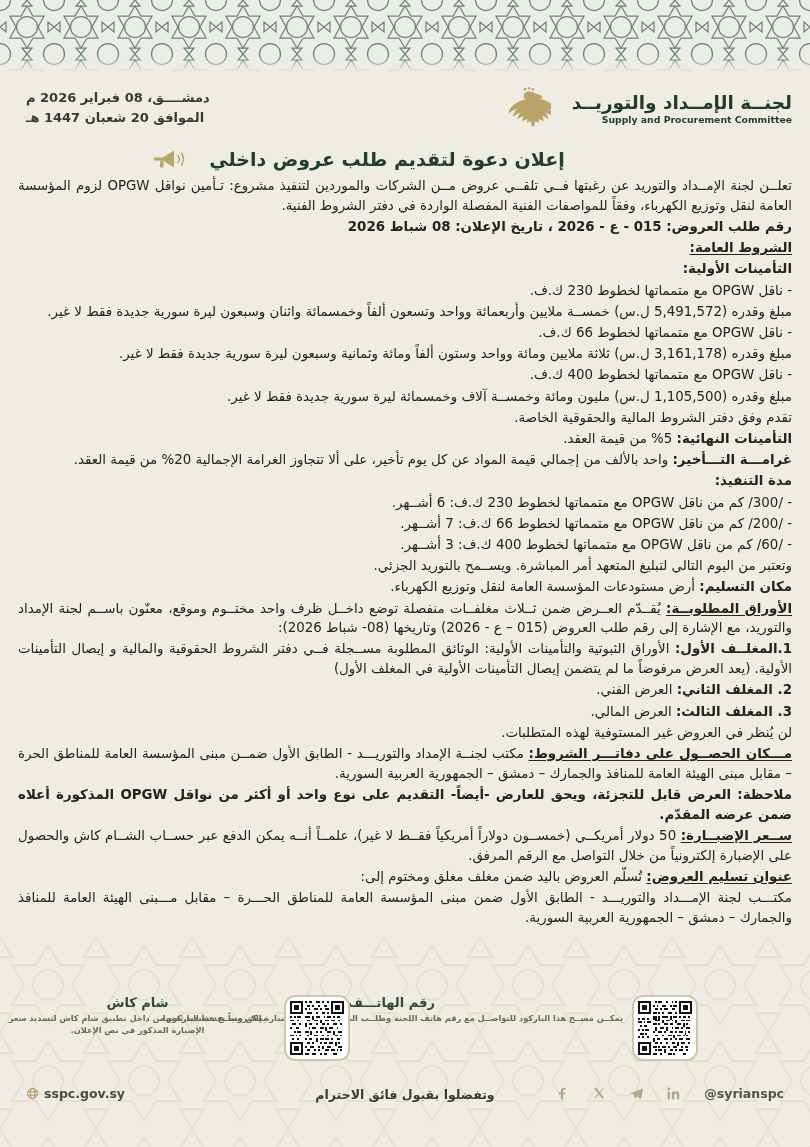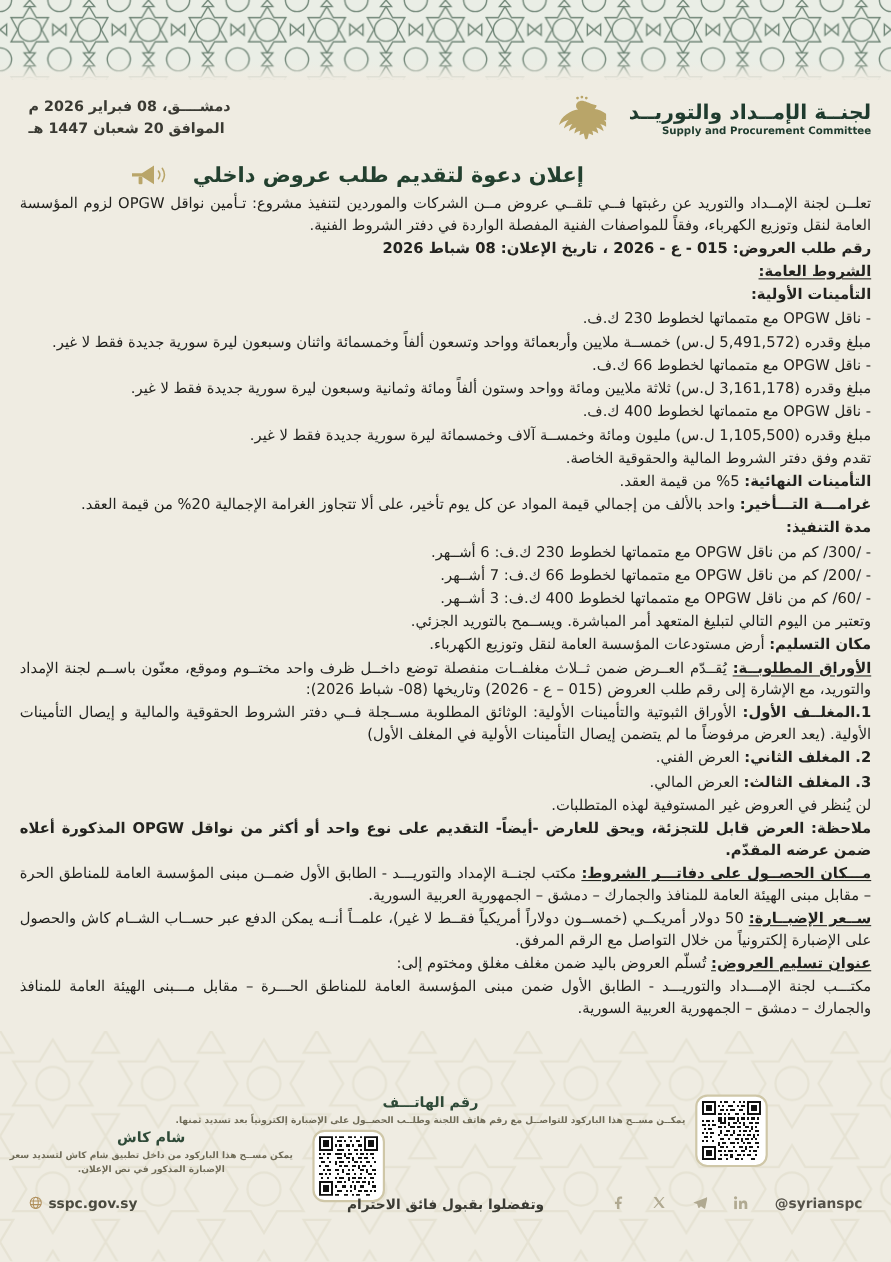--- a/index.html
+++ b/index.html
@@ -51,21 +51,21 @@
   .brand-en{
     font-size:9.3px;font-weight:bold;color:#1f3b2e;
     white-space:nowrap;margin-top:2px;
   }
   .eagle{width:44px;height:46px;flex:0 0 auto;}
 
   
   .titlerow{
     position:absolute;top:147px;left:0;width:649px;
     display:flex;justify-content:center;align-items:center;
-    gap:23px;direction:rtl;
+    gap:23px;direction:rtl;padding-left:34px;
   }
   .title-txt{
     font-size:19px;font-weight:bold;color:#23402f;white-space:nowrap;
   }
   .megaphone{width:34px;height:24px;flex:0 0 auto;}
 
   
   .content{
     position:absolute;top:176px;right:18px;left:18px;
     direction:rtl;text-align:justify;
@@ -77,21 +77,21 @@
   .rt{text-align:right;}
   .just{text-align:justify;text-align-last:right;}
 
   
   .qrzone{
     position:absolute;top:995px;left:0;width:810px;height:100px;
     direction:rtl;
   }
   .qrgroup{position:absolute;display:flex;align-items:flex-start;gap:9px;direction:rtl;}
   .qrgroup.phone{right:112px;top:0;}
-  .qrgroup.cash{right:460px;top:0;margin-top:32px;}
+  .qrgroup.cash{right:460px;top:0;}
   .qrbox{
     width:66px;height:66px;border:2px solid #cfc7a8;border-radius:11px;
     background:#fff;padding:4px;box-sizing:border-box;flex:0 0 auto;
   }
   .qrcap{text-align:center;direction:rtl;}
   .qrcap-t{
     font-size:13px;font-weight:bold;color:#2f4a38;margin-bottom:3px;
   }
   .qrcap-b{
     font-size:8.2px;line-height:1.45;color:#6e6a56;font-weight:600;
@@ -252,28 +252,28 @@
     <span class="b">2. المغلف الثاني:</span>
     <span>العرض الفني.</span>
   </p>
   <p class="rt">
     <span class="b">3. المغلف الثالث:</span>
     <span>العرض المالي.</span>
   </p>
 
   <p class="rt">لن يُنظر في العروض غير المستوفية لهذه المتطلبات.</p>
 
+  <p class="just">
+    <span class="b u">مـــكان الحصــول على دفاتـــر الشروط:</span>
+    <span>مكتب لجنــة الإمداد والتوريـــد - الطابق الأول ضمــن مبنى المؤسسة العامة للمناطق الحرة – مقابل مبنى الهيئة العامة للمنافذ والجمارك – دمشق – الجمهورية العربية السورية.</span>
+  </p>
+
   <p class="just b">
     <span>ملاحظة:</span>
     <span>العرض قابل للتجزئة، ويحق للعارض -أيضاً- التقديم على نوع واحد أو أكثر من نواقل OPGW المذكورة أعلاه ضمن عرضه المقدّم.</span>
-  </p>
-
-  <p class="just">
-    <span class="b u">مـــكان الحصــول على دفاتـــر الشروط:</span>
-    <span>مكتب لجنــة الإمداد والتوريـــد - الطابق الأول ضمــن مبنى المؤسسة العامة للمناطق الحرة – مقابل مبنى الهيئة العامة للمنافذ والجمارك – دمشق – الجمهورية العربية السورية.</span>
   </p>
 
   <p class="just">
     <span class="b u">ســعر الإضبــارة:</span>
     <span>50 دولار أمريكــي (خمســون دولاراً أمريكياً فقــط لا غير)، علمــاً أنــه يمكن الدفع عبر حســاب الشــام كاش والحصول على الإضبارة إلكترونياً من خلال التواصل مع الرقم المرفق.</span>
   </p>
 
 
   <p class="rt">
     <span class="b u">عنوان تسليم العروض:</span>

